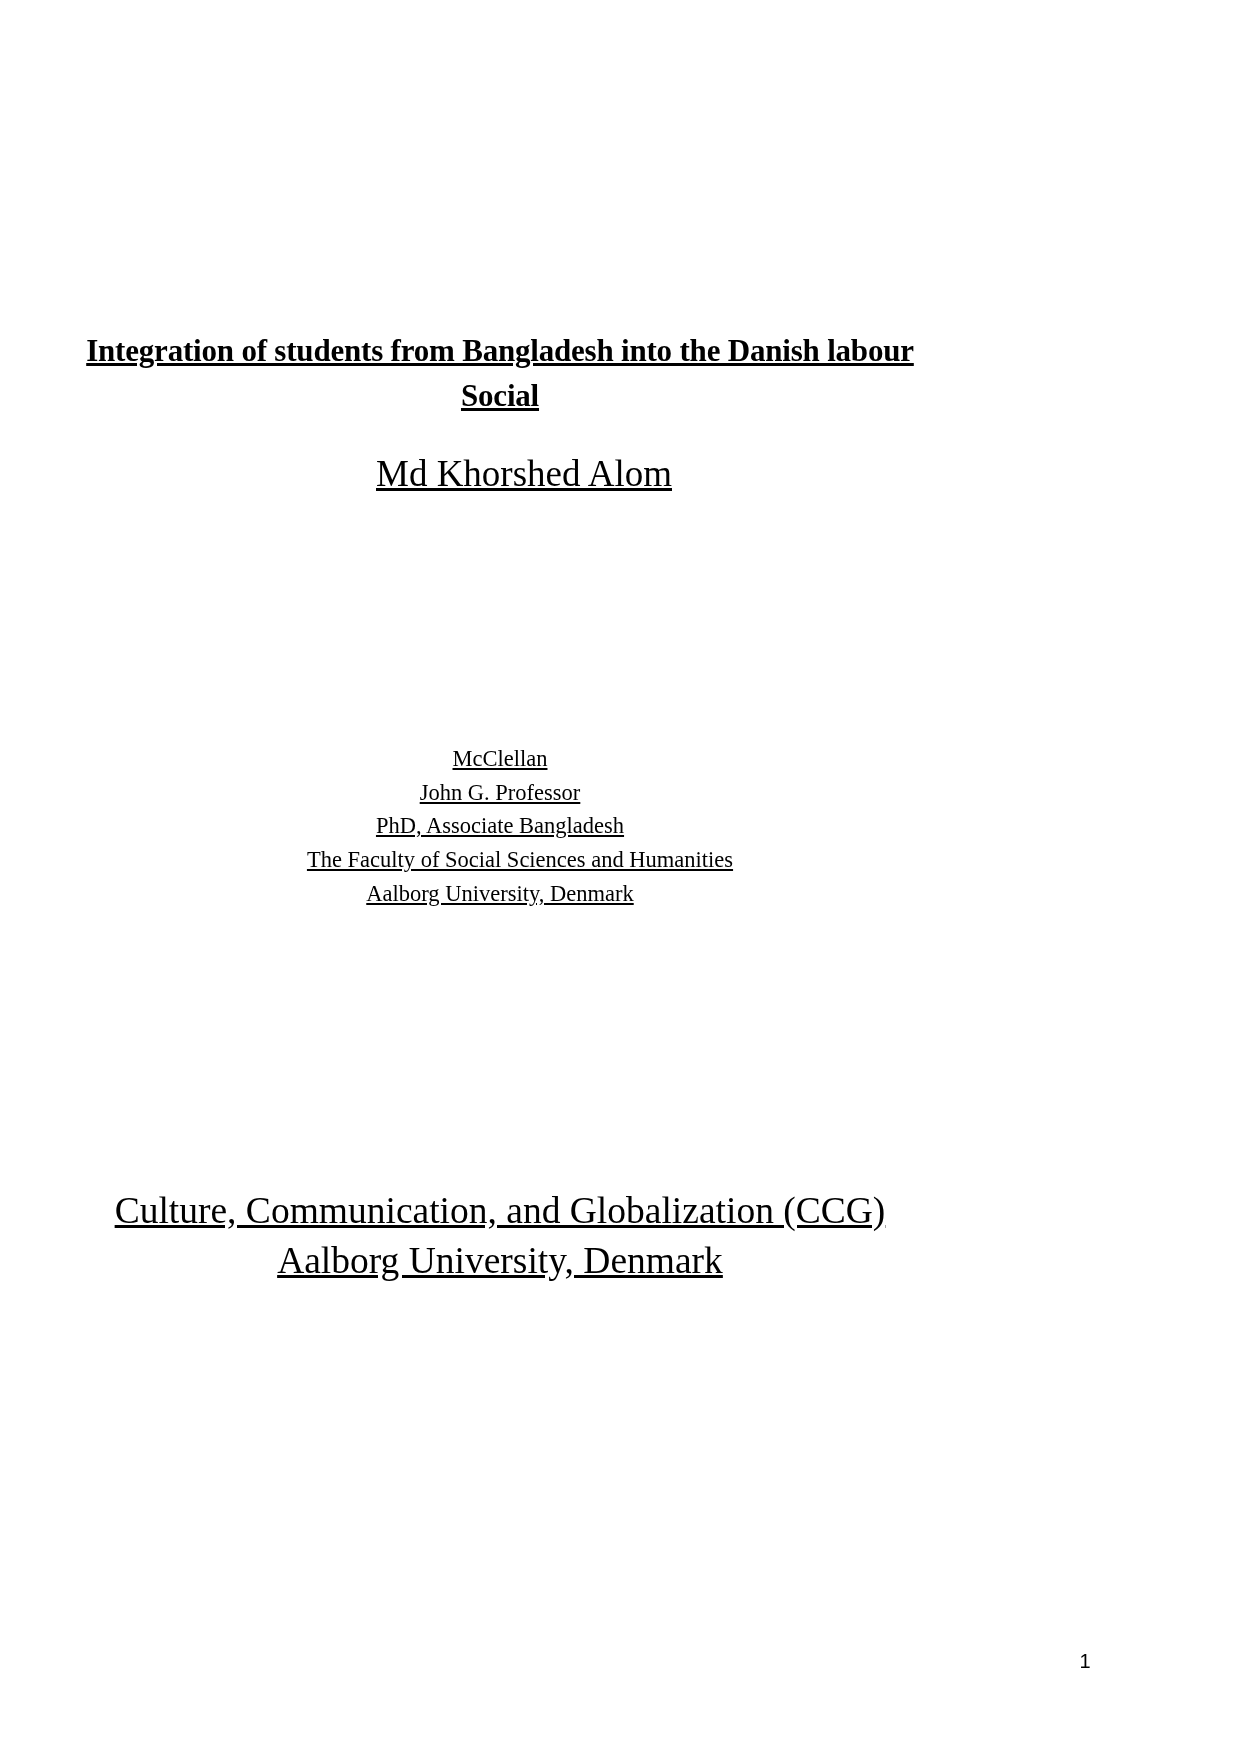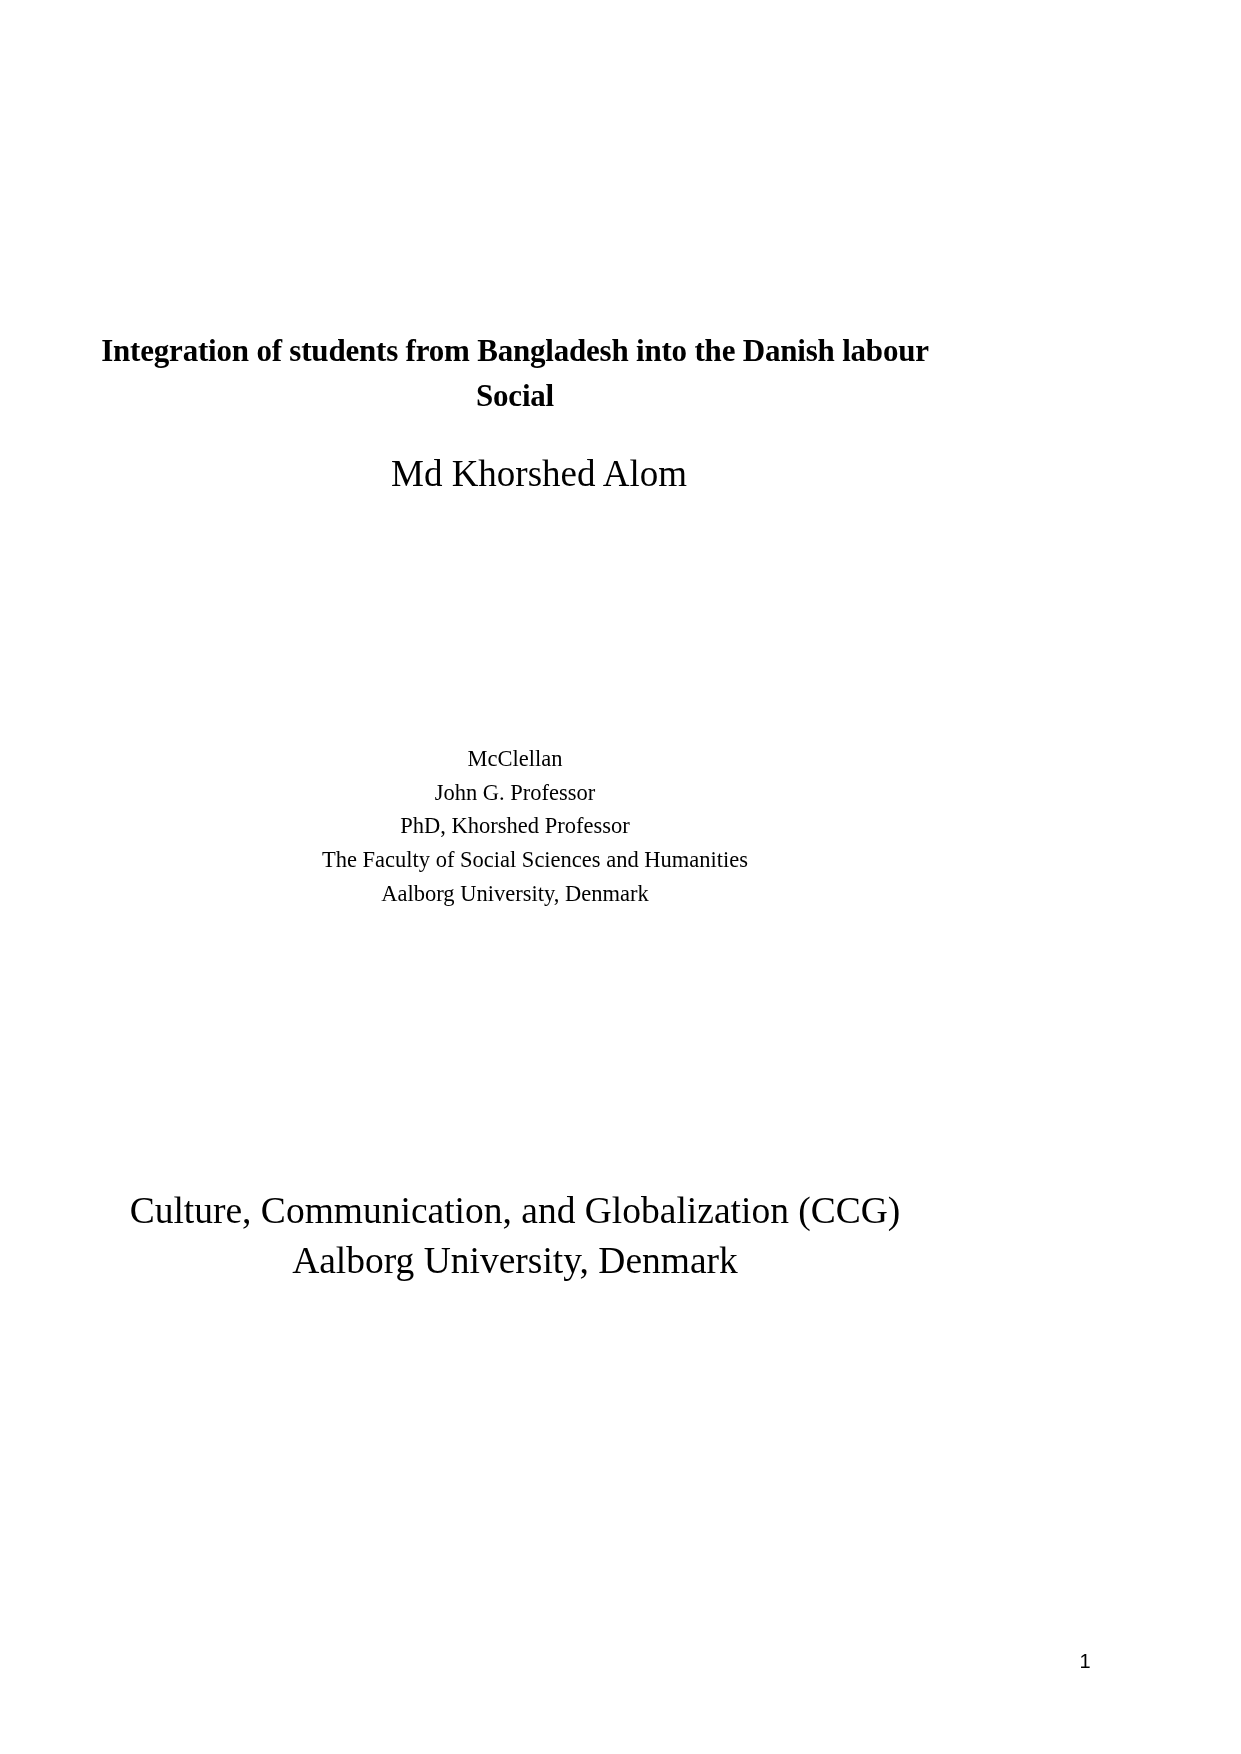--- a/index.html
+++ b/index.html
@@ -1,38 +1,38 @@
 <!DOCTYPE html>
 <html><head>
 <meta charset="utf-8">
 <style>
   html, body { margin: 0; padding: 0; background: #ffffff; }
   body { width: 1241px; height: 1754px; position: relative; overflow: hidden; color: #000; }
   .page { position: absolute; left: 0; top: 0; width: 1241px; height: 1754px; background: #fff; }
-  .line { position: absolute; left: 15px; width: 1000px; text-align: center; white-space: nowrap; font-family: "Liberation Serif", serif; }
+  .line { position: absolute; left: 0; width: 1000px; text-align: center; white-space: nowrap; font-family: "Liberation Serif", serif; text-decoration: underline; }
   .title { font-weight: bold; font-size: 31px; letter-spacing: -0.2px; }
   .author { font-size: 37px; padding-left: 24px; }
   .sup { font-size: 22.5px; }
   .prog { font-size: 37.5px; }
   .pagenum { position: absolute; left: 1070px; top: 1650px; width: 30px; text-align: center; font-family: "Liberation Sans", sans-serif; font-size: 20px; }
 </style>
 </head>
 <body>
 
 <div class="page">
 
   <div class="line title" style="top:333px;">Integration of students from Bangladesh into the Danish labour</div>
   <div class="line title" style="top:378px;">Social</div>
 
   <div class="line author" style="top:452px;">Md Khorshed Alom</div>
 
   <div>
     <div class="line sup" style="top:746px;">McClellan</div>
     <div class="line sup" style="top:780px;">John G. Professor</div>
-    <div class="line sup" style="top:813px;">PhD, Khorshed Professor</div>
+    <div class="line sup" style="top:813px;">PhD, Associate Bangladesh</div>
     <div class="line sup" style="top:847px;margin-left:20px;">The Faculty of Social Sciences and Humanities</div>
     <div class="line sup" style="top:881px;">Aalborg University, Denmark</div>
   </div>
 
   <div>
     <div class="line prog" style="top:1189px;">Culture, Communication, and Globalization (CCG)</div>
     <div class="line prog" style="top:1239px;">Aalborg University, Denmark</div>
   </div>
 
   <div class="pagenum">1</div>

